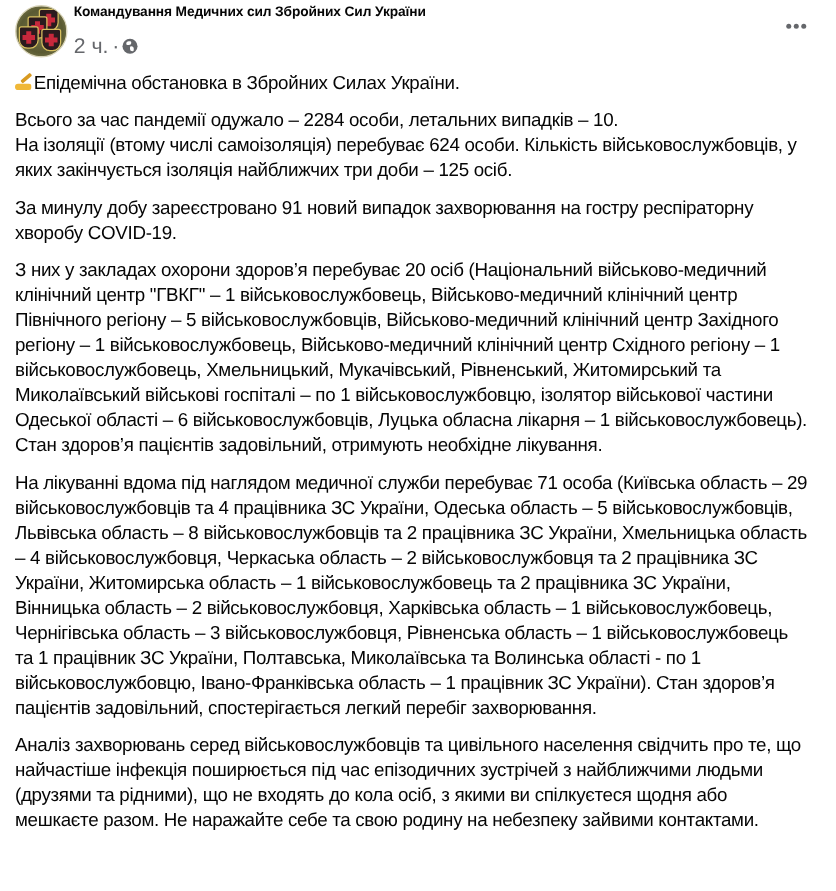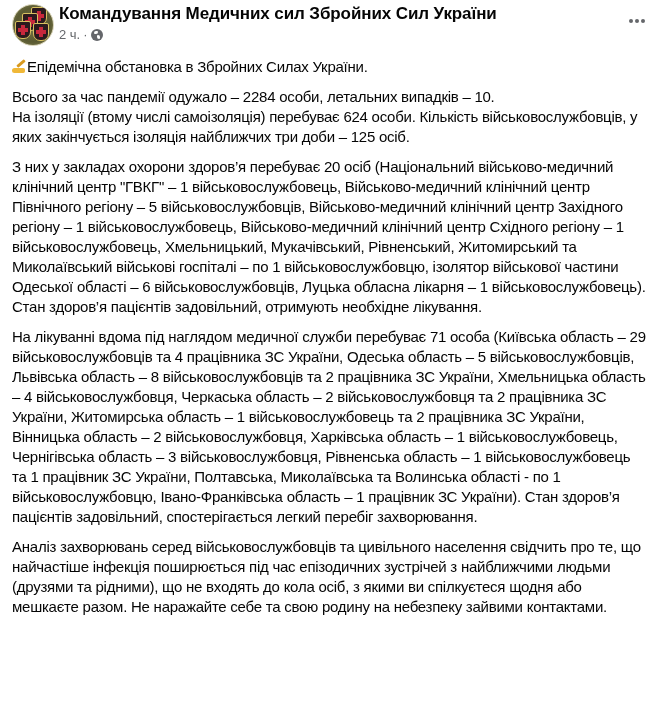--- a/index.html
+++ b/index.html
@@ -6,23 +6,23 @@
   body { width: 669px; height: 713px; overflow: hidden; position: relative;
          font-family: "Liberation Sans", "DejaVu Sans", sans-serif; color: #050505; }
   .header { position: absolute; left: 0; top: 0; width: 669px; height: 50px; }
   .avatar { position: absolute; left: 12px; top: 4px; width: 40px; height: 40px; border-radius: 50%;
             background: radial-gradient(circle at 50% 50%, #7a7a4a 0%, #5a5a32 60%, #8b8a5a 100%);
             overflow: hidden; border: 1px solid #d8d3b8; }
   .avatar .shield { position: absolute; width: 14px; height: 16px; background: #2b1a1e;
                     border: 1.5px solid #d8c060; border-radius: 2px 2px 7px 7px; }
   .avatar .shield::before { content: ""; position: absolute; left: 5px; top: 3px; width: 4px; height: 10px; background: #c8283c; }
   .avatar .shield::after { content: ""; position: absolute; left: 2px; top: 6px; width: 10px; height: 4px; background: #c8283c; }
-  .page-name { position: absolute; left: 59px; top: 4px; font-size: 17px; font-weight: bold; color: #050505;
+  .page-name { position: absolute; left: 59px; top: 4px; font-size: 11px; font-weight: bold; color: #050505;
                white-space: nowrap; letter-spacing: -0.1px; }
-  .meta { position: absolute; left: 59px; top: 27px; font-size: 13px; color: #65676b; display: flex; align-items: center; gap: 3px; }
+  .meta { position: absolute; left: 59px; top: 27px; font-size: 17px; color: #65676b; display: flex; align-items: center; gap: 3px; }
   .globe { width: 12px; height: 12px; border-radius: 50%; background: #65676b; position: relative; display: inline-block; }
   .globe::before { content: ""; position: absolute; left: 3px; top: 2px; width: 4px; height: 3px; background: #fff; border-radius: 2px 1px 2px 1px; }
   .globe::after { content: ""; position: absolute; left: 6px; top: 6px; width: 3px; height: 4px; background: #fff; border-radius: 1px 2px 1px 2px; }
   .more { position: absolute; left: 629px; top: 16px; width: 24px; height: 10px; display: flex; gap: 2px; align-items: center; cursor: pointer; }
   .more span { width: 4px; height: 4px; border-radius: 50%; background: #65676b; display: inline-block; }
   .content { position: absolute; left: 12px; top: 57px; width: 650px; font-size: 15px; line-height: 20px; color: #050505; }
   .content p { margin: 0 15px 10px 0; white-space: pre-line; letter-spacing: -0.25px; }
   .pencil { display: inline-block; width: 14px; height: 14px; position: relative; vertical-align: -2px; margin-right: 1px; }
   .pencil::before { content: ""; position: absolute; left: 0; top: 8px; width: 13px; height: 5px; background: #f0b838; border-radius: 3px 2px 2px 3px; }
   .pencil::after { content: ""; position: absolute; left: 4px; top: 2px; width: 10px; height: 3px; background: #d89a20; transform: rotate(-40deg); border-radius: 1px; }
@@ -47,16 +47,17 @@
     <span></span>
     <span></span>
     <span></span>
   </div>
 </div>
 
 <div class="content">
   <p><span class="pencil"></span><span>Епідемічна обстановка в Збройних Силах України.</span></p>
   <p>Всього за час пандемії одужало – 2284 особи, летальних випадків – 10.
 На ізоляції (втому числі самоізоляція) перебуває 624 особи. Кількість військовослужбовців, у яких закінчується ізоляція найближчих три доби – 125 осіб.</p>
+  <p>За минулу добу зареєстровано 91 новий випадок захворювання на гостру респіраторну хворобу COVID-19.</p>
   <p>З них у закладах охорони здоров’я перебуває 20 осіб (Національний військово-медичний клінічний центр "ГВКГ" – 1 військовослужбовець, Військово-медичний клінічний центр Північного регіону – 5 військовослужбовців, Військово-медичний клінічний центр Західного регіону – 1 військовослужбовець, Військово-медичний клінічний центр Східного регіону – 1 військовослужбовець, Хмельницький, Мукачівський, Рівненський, Житомирський та Миколаївський військові госпіталі – по 1 військовослужбовцю, ізолятор військової частини Одеської області – 6 військовослужбовців, Луцька обласна лікарня – 1 військовослужбовець). Стан здоров’я пацієнтів задовільний, отримують необхідне лікування.</p>
   <p>На лікуванні вдома під наглядом медичної служби перебуває 71 особа (Київська область – 29 військовослужбовців та 4 працівника ЗС України, Одеська область – 5 військовослужбовців, Львівська область – 8 військовослужбовців та 2 працівника ЗС України, Хмельницька область – 4 військовослужбовця, Черкаська область – 2 військовослужбовця та 2 працівника ЗС України, Житомирська область – 1 військовослужбовець та 2 працівника ЗС України, Вінницька область – 2 військовослужбовця, Харківська область – 1 військовослужбовець, Чернігівська область – 3 військовослужбовця, Рівненська область – 1 військовослужбовець та 1 працівник ЗС України, Полтавська, Миколаївська та Волинська області - по 1 військовослужбовцю, Івано-Франківська область – 1 працівник ЗС України). Стан здоров’я пацієнтів задовільний, спостерігається легкий перебіг захворювання.</p>
   <p><span>Аналіз захворювань серед військовослужбовців та цивільного населення свідчить про те, що найчастіше інфекція поширюється під час епізодичних зустрічей з найближчими людьми (друзями та рідними), що не входять до кола осіб, з якими ви спілкуєтеся щодня або мешкаєте разом. Не наражайте себе та свою родину на небезпеку зайвими контактами.</span><br></p>
 </div>
 
 </body></html>

